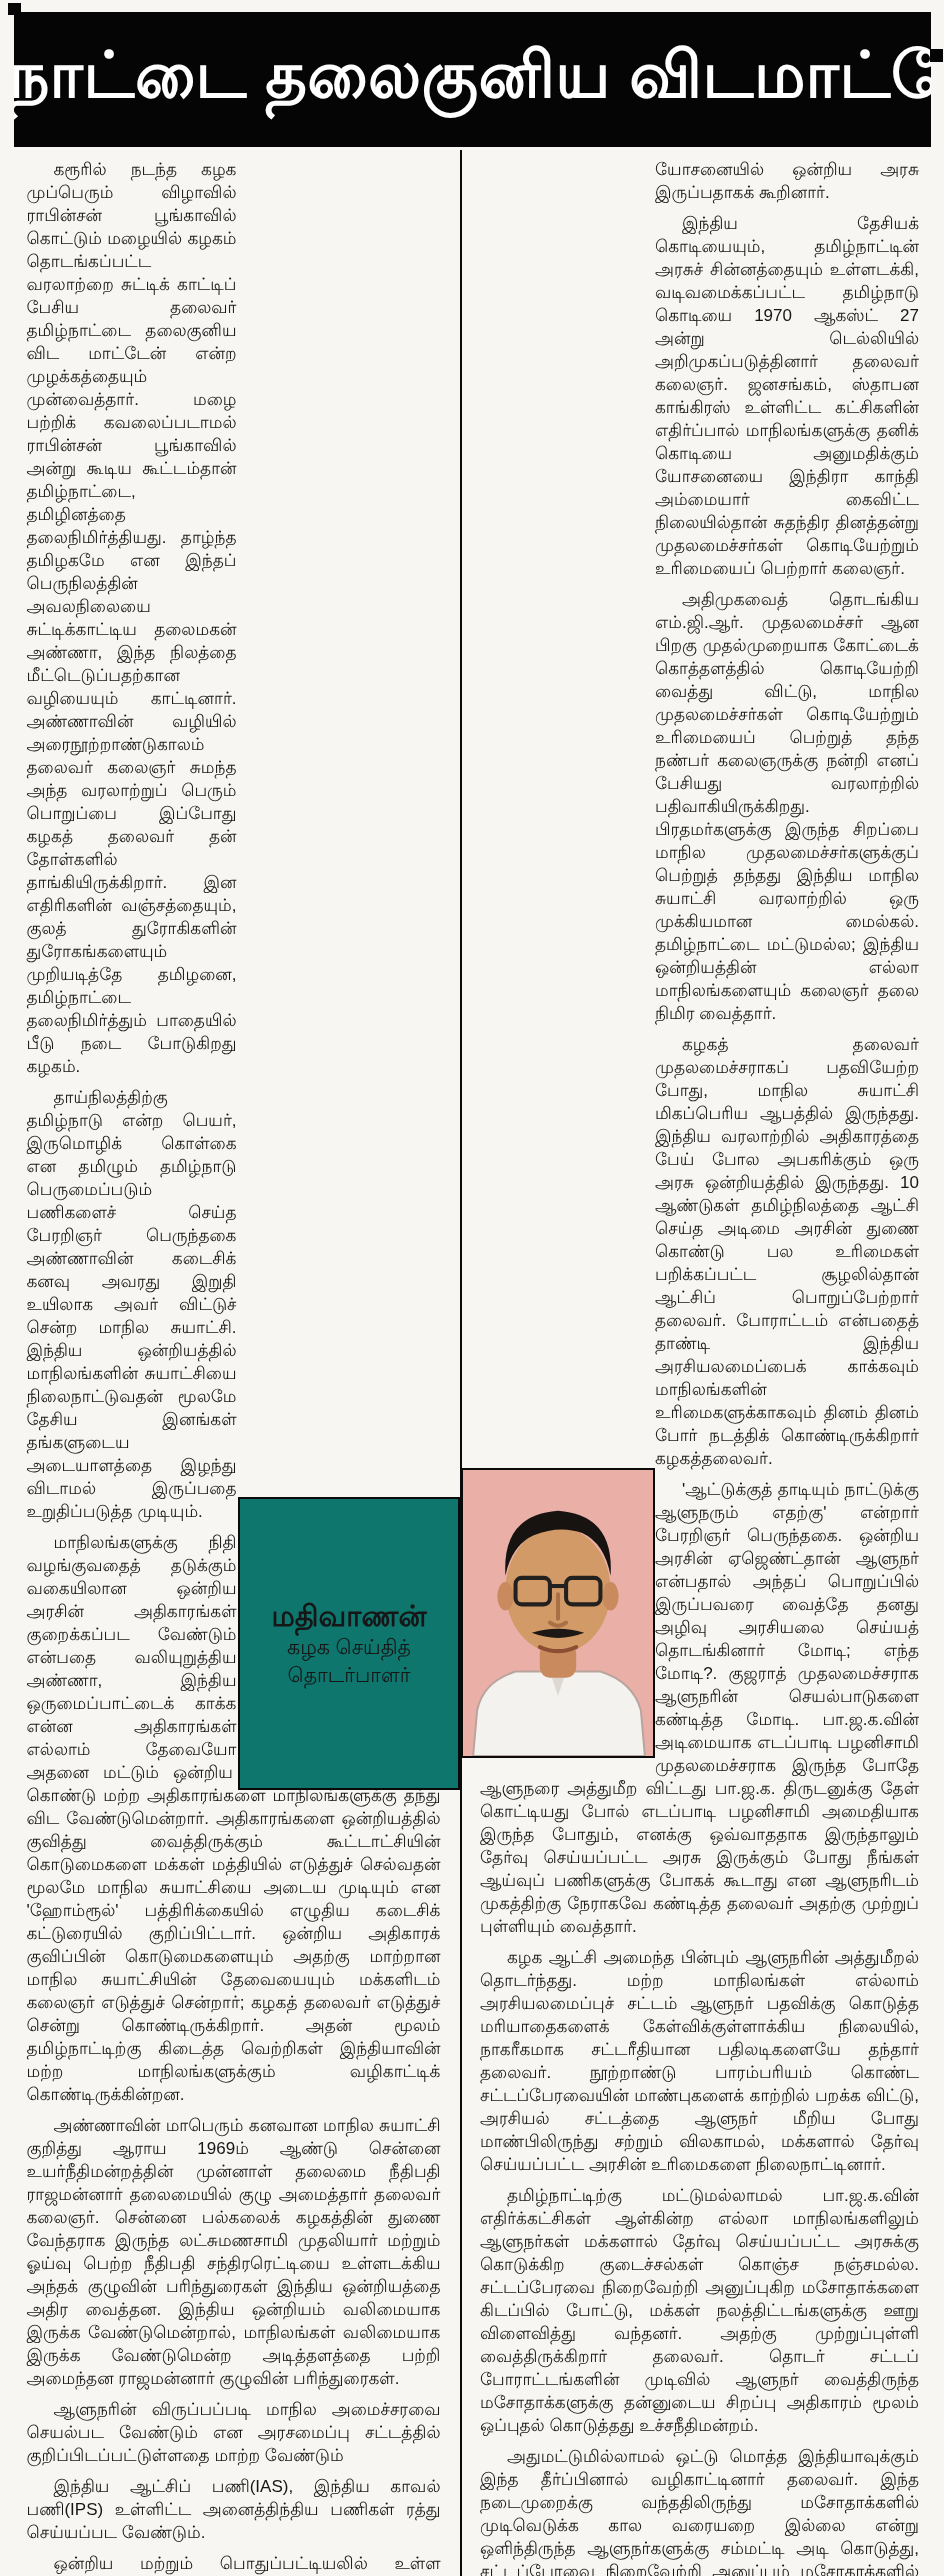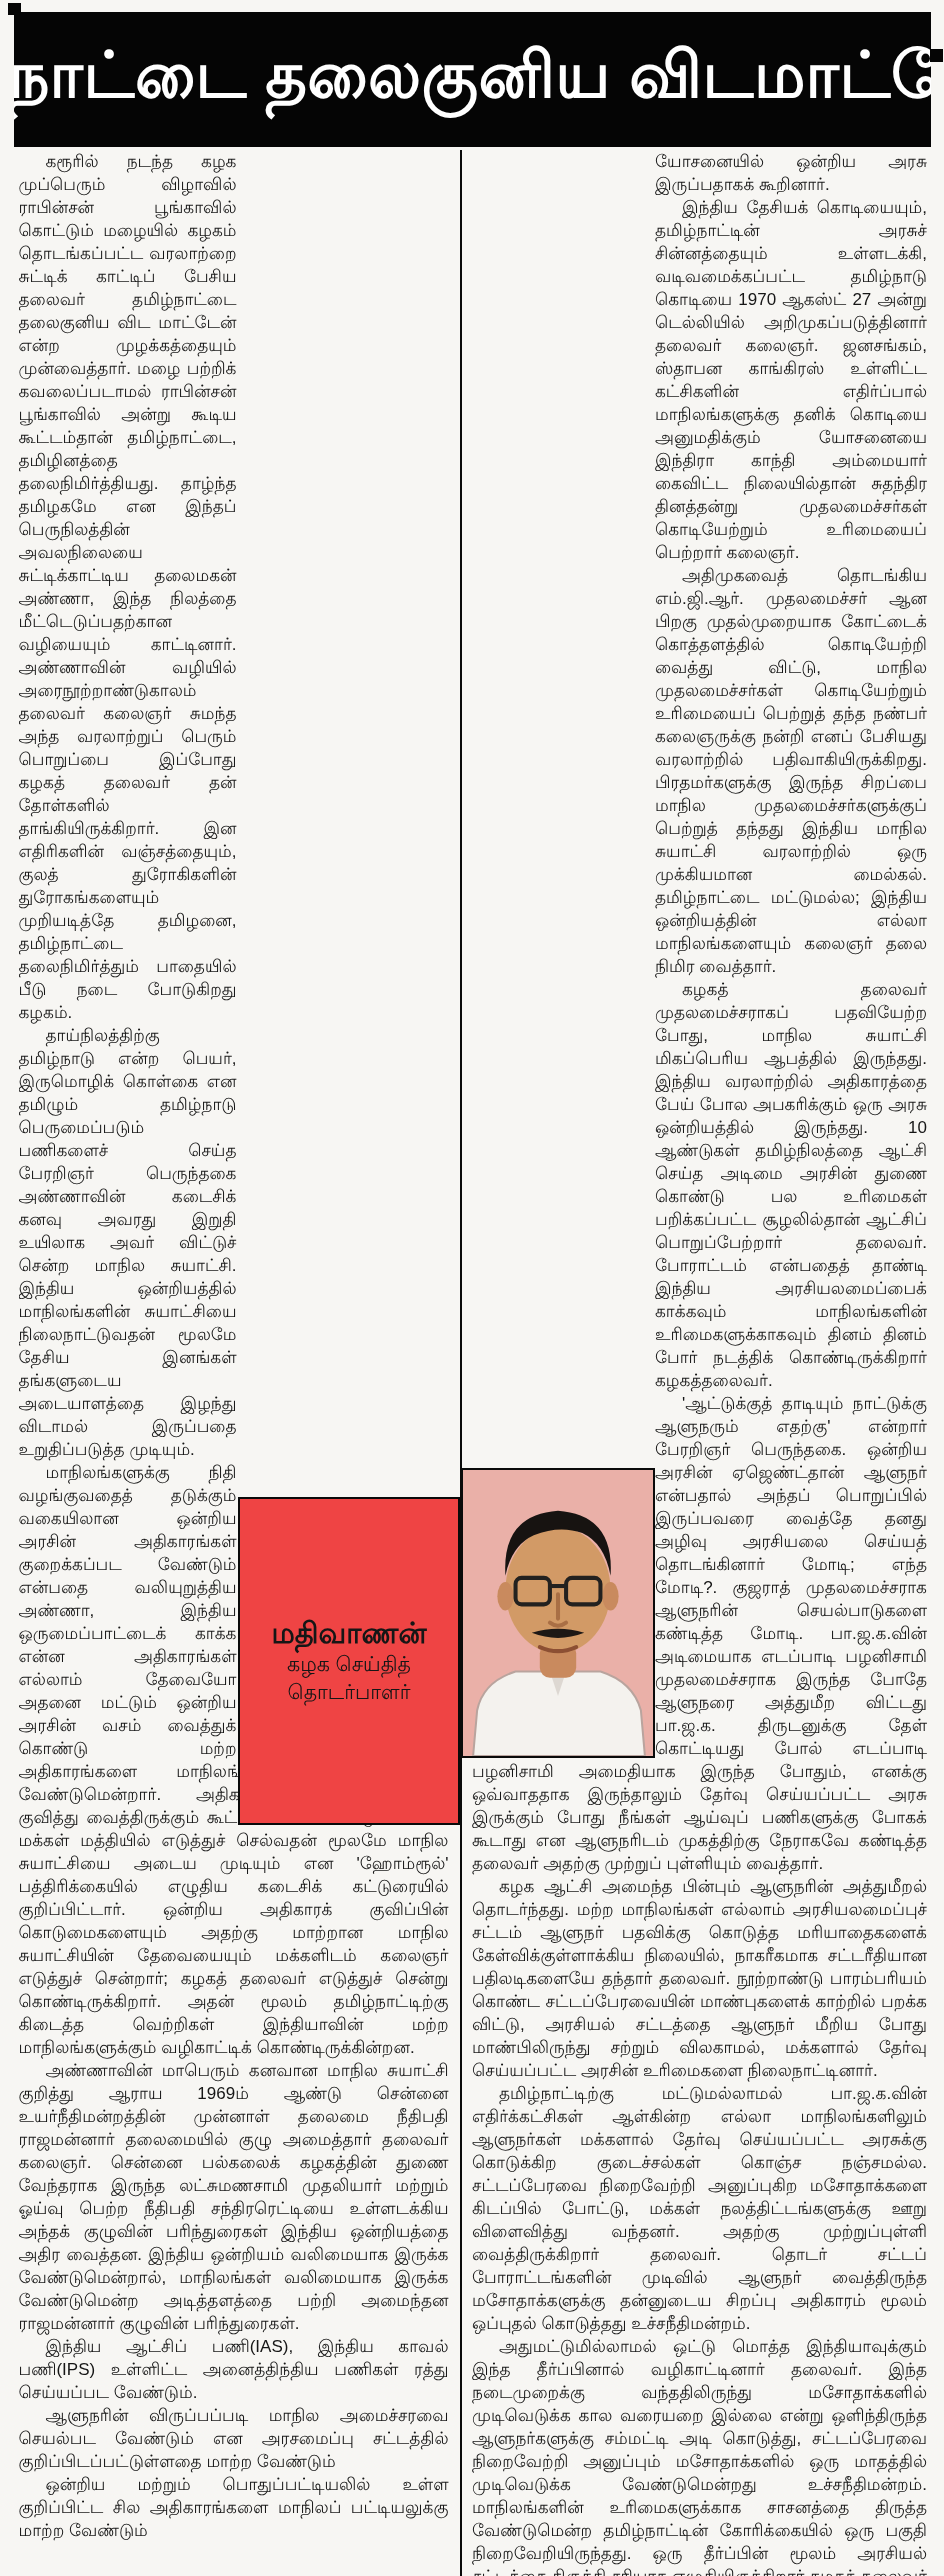--- a/index.html
+++ b/index.html
@@ -9,29 +9,29 @@
   .banner{position:absolute;left:14.4px;top:12.4px;width:917px;height:135px;background:#050505;
           display:flex;align-items:center;justify-content:center;overflow:hidden;}
   .banner h1{margin:0;color:#ffffff;font-size:64px;font-weight:bold;white-space:nowrap;letter-spacing:0.5px;}
   .notch-a{position:absolute;left:8.2px;top:3.1px;width:12.4px;height:12.4px;background:#050505;}
   .notch-b{position:absolute;left:930px;top:49px;width:13.4px;height:13.4px;background:#050505;}
   
   .col{position:absolute;top:150px;height:2778px;overflow:hidden;text-align:justify;
        font-size:17px;line-height:23px;}
   #col1{left:18.5px;width:430px;}
   #col2{left:472px;width:455px;}
-  .col p{margin:0;text-indent:27px;}
+  .col p{margin:8px;text-indent:27px;}
   .col p.cont{text-indent:0;}
   .col h3{margin:2.1px 0 1px 0;font-size:19px;line-height:25px;font-weight:bold;text-indent:15.5px;text-align:left;}
   .divider{position:absolute;left:460px;top:150px;width:2.1px;height:2778px;background:#0a0a0a;}
   
   #col1 .spacer{float:right;width:212px;height:262px;margin-top:1347px;}
   #col2 .spacer{float:left;width:183px;height:290px;margin-top:1319px;}
   
-  .caption-box{position:absolute;left:238px;top:1497px;width:222px;height:328px;background:#ef4444;
+  .caption-box{position:absolute;left:238px;top:1497px;width:222px;height:293px;background:#0f766e;
                border:2.1px solid #0a0a0a;box-sizing:border-box;display:flex;flex-direction:column;
                align-items:center;justify-content:center;z-index:3;}
   .caption-name{font-size:29px;font-weight:bold;line-height:34px;}
   .caption-role{font-size:20.6px;line-height:28px;text-align:left;}
   
   .photo{position:absolute;left:461px;top:1468px;width:194px;height:290px;border:2.1px solid #0a0a0a;
          box-sizing:border-box;background:#eab0a8;z-index:3;}
   .photo svg{display:block;width:100%;height:100%;}
 </style>
 </head>
@@ -46,22 +46,22 @@
   <div class="notch-b"></div>
 
   <div class="divider"></div>
 
   <div id="col1" class="col">
     <div class="spacer"></div>
   <p>கரூரில் நடந்த கழக முப்பெரும் விழாவில் ராபின்சன் பூங்காவில் கொட்டும் மழையில் கழகம் தொடங்கப்பட்ட வரலாற்றை சுட்டிக் காட்டிப் பேசிய தலைவர் தமிழ்நாட்டை தலைகுனிய விட மாட்டேன் என்ற முழக்கத்தையும் முன்வைத்தார். மழை பற்றிக் கவலைப்படாமல் ராபின்சன் பூங்காவில் அன்று கூடிய கூட்டம்தான் தமிழ்நாட்டை, தமிழினத்தை தலைநிமிர்த்தியது. தாழ்ந்த தமிழகமே என இந்தப் பெருநிலத்தின் அவலநிலையை சுட்டிக்காட்டிய தலைமகன் அண்ணா, இந்த நிலத்தை மீட்டெடுப்பதற்கான வழியையும் காட்டினார். அண்ணாவின் வழியில் அரைநூற்றாண்டுகாலம் தலைவர் கலைஞர் சுமந்த அந்த வரலாற்றுப் பெரும் பொறுப்பை இப்போது கழகத் தலைவர் தன் தோள்களில் தாங்கியிருக்கிறார். இன எதிரிகளின் வஞ்சத்தையும், குலத் துரோகிகளின் துரோகங்களையும் முறியடித்தே தமிழனை, தமிழ்நாட்டை தலைநிமிர்த்தும் பாதையில் பீடு நடை போடுகிறது கழகம்.</p>
       <p>தாய்நிலத்திற்கு தமிழ்நாடு என்ற பெயர், இருமொழிக் கொள்கை என தமிழும் தமிழ்நாடு பெருமைப்படும் பணிகளைச் செய்த பேரறிஞர் பெருந்தகை அண்ணாவின் கடைசிக் கனவு அவரது இறுதி உயிலாக அவர் விட்டுச் சென்ற மாநில சுயாட்சி. இந்திய ஒன்றியத்தில் மாநிலங்களின் சுயாட்சியை நிலைநாட்டுவதன் மூலமே தேசிய இனங்கள் தங்களுடைய அடையாளத்தை இழந்து விடாமல் இருப்பதை உறுதிப்படுத்த முடியும்.</p>
       <p>மாநிலங்களுக்கு நிதி வழங்குவதைத் தடுக்கும் வகையிலான ஒன்றிய அரசின் அதிகாரங்கள் குறைக்கப்பட வேண்டும் என்பதை வலியுறுத்திய அண்ணா, இந்திய ஒருமைப்பாட்டைக் காக்க என்ன அதிகாரங்கள் எல்லாம் தேவையோ அதனை மட்டும் ஒன்றிய அரசின் வசம் வைத்துக் கொண்டு மற்ற அதிகாரங்களை மாநிலங்களுக்கு தந்து விட வேண்டுமென்றார். அதிகாரங்களை ஒன்றியத்தில் குவித்து வைத்திருக்கும் கூட்டாட்சியின் கொடுமைகளை மக்கள் மத்தியில் எடுத்துச் செல்வதன் மூலமே மாநில சுயாட்சியை அடைய முடியும் என 'ஹோம்ரூல்' பத்திரிக்கையில் எழுதிய கடைசிக் கட்டுரையில் குறிப்பிட்டார். ஒன்றிய அதிகாரக் குவிப்பின் கொடுமைகளையும் அதற்கு மாற்றான மாநில சுயாட்சியின் தேவையையும் மக்களிடம் கலைஞர் எடுத்துச் சென்றார்; கழகத் தலைவர் எடுத்துச் சென்று கொண்டிருக்கிறார். அதன் மூலம் தமிழ்நாட்டிற்கு கிடைத்த வெற்றிகள் இந்தியாவின் மற்ற மாநிலங்களுக்கும் வழிகாட்டிக் கொண்டிருக்கின்றன.</p>
       <p>அண்ணாவின் மாபெரும் கனவான மாநில சுயாட்சி குறித்து ஆராய 1969ம் ஆண்டு சென்னை உயர்நீதிமன்றத்தின் முன்னாள் தலைமை நீதிபதி ராஜமன்னார் தலைமையில் குழு அமைத்தார் தலைவர் கலைஞர். சென்னை பல்கலைக் கழகத்தின் துணை வேந்தராக இருந்த லட்சுமணசாமி முதலியார் மற்றும் ஓய்வு பெற்ற நீதிபதி சந்திரரெட்டியை உள்ளடக்கிய அந்தக் குழுவின் பரிந்துரைகள் இந்திய ஒன்றியத்தை அதிர வைத்தன. இந்திய ஒன்றியம் வலிமையாக இருக்க வேண்டுமென்றால், மாநிலங்கள் வலிமையாக இருக்க வேண்டுமென்ற அடித்தளத்தை பற்றி அமைந்தன ராஜமன்னார் குழுவின் பரிந்துரைகள்.</p>
+      <p>ஆளுநரின் விருப்பப்படி மாநில அமைச்சரவை செயல்பட வேண்டும் என அரசமைப்பு சட்டத்தில் குறிப்பிடப்பட்டுள்ளதை மாற்ற வேண்டும்</p>
       <p>இந்திய ஆட்சிப் பணி(IAS), இந்திய காவல் பணி(IPS) உள்ளிட்ட அனைத்திந்திய பணிகள் ரத்து செய்யப்பட வேண்டும்.</p>
-      <p>ஆளுநரின் விருப்பப்படி மாநில அமைச்சரவை செயல்பட வேண்டும் என அரசமைப்பு சட்டத்தில் குறிப்பிடப்பட்டுள்ளதை மாற்ற வேண்டும்</p>
       <p>ஒன்றிய மற்றும் பொதுப்பட்டியலில் உள்ள குறிப்பிட்ட சில அதிகாரங்களை மாநிலப் பட்டியலுக்கு மாற்ற வேண்டும்</p>
     </div>
 
   <div id="col2" class="col">
     <div class="spacer"></div>
   <p class="cont">யோசனையில் ஒன்றிய அரசு இருப்பதாகக் கூறினார்.</p>
       <p>இந்திய தேசியக் கொடியையும், தமிழ்நாட்டின் அரசுச் சின்னத்தையும் உள்ளடக்கி, வடிவமைக்கப்பட்ட தமிழ்நாடு கொடியை 1970 ஆகஸ்ட் 27 அன்று டெல்லியில் அறிமுகப்படுத்தினார் தலைவர் கலைஞர். ஜனசங்கம், ஸ்தாபன காங்கிரஸ் உள்ளிட்ட கட்சிகளின் எதிர்ப்பால் மாநிலங்களுக்கு தனிக் கொடியை அனுமதிக்கும் யோசனையை இந்திரா காந்தி அம்மையார் கைவிட்ட நிலையில்தான் சுதந்திர தினத்தன்று முதலமைச்சர்கள் கொடியேற்றும் உரிமையைப் பெற்றார் கலைஞர்.</p>
       <p>அதிமுகவைத் தொடங்கிய எம்.ஜி.ஆர். முதலமைச்சர் ஆன பிறகு முதல்முறையாக கோட்டைக் கொத்தளத்தில் கொடியேற்றி வைத்து விட்டு, மாநில முதலமைச்சர்கள் கொடியேற்றும் உரிமையைப் பெற்றுத் தந்த நண்பர் கலைஞருக்கு நன்றி எனப் பேசியது வரலாற்றில் பதிவாகியிருக்கிறது. பிரதமர்களுக்கு இருந்த சிறப்பை மாநில முதலமைச்சர்களுக்குப் பெற்றுத் தந்தது இந்திய மாநில சுயாட்சி வரலாற்றில் ஒரு முக்கியமான மைல்கல். தமிழ்நாட்டை மட்டுமல்ல; இந்திய ஒன்றியத்தின் எல்லா மாநிலங்களையும் கலைஞர் தலை நிமிர வைத்தார்.</p>
       <p>கழகத் தலைவர் முதலமைச்சராகப் பதவியேற்ற போது, மாநில சுயாட்சி மிகப்பெரிய ஆபத்தில் இருந்தது. இந்திய வரலாற்றில் அதிகாரத்தை பேய் போல அபகரிக்கும் ஒரு அரசு ஒன்றியத்தில் இருந்தது. 10 ஆண்டுகள் தமிழ்நிலத்தை ஆட்சி செய்த அடிமை அரசின் துணை கொண்டு பல உரிமைகள் பறிக்கப்பட்ட சூழலில்தான் ஆட்சிப் பொறுப்பேற்றார் தலைவர். போராட்டம் என்பதைத் தாண்டி இந்திய அரசியலமைப்பைக் காக்கவும் மாநிலங்களின் உரிமைகளுக்காகவும் தினம் தினம் போர் நடத்திக் கொண்டிருக்கிறார் கழகத்தலைவர்.</p>
       <p>'ஆட்டுக்குத் தாடியும் நாட்டுக்கு ஆளுநரும் எதற்கு' என்றார் பேரறிஞர் பெருந்தகை. ஒன்றிய அரசின் ஏஜெண்ட்தான் ஆளுநர் என்பதால் அந்தப் பொறுப்பில் இருப்பவரை வைத்தே தனது அழிவு அரசியலை செய்யத் தொடங்கினார் மோடி; எந்த மோடி?. குஜராத் முதலமைச்சராக ஆளுநரின் செயல்பாடுகளை கண்டித்த மோடி. பா.ஜ.க.வின் அடிமையாக எடப்பாடி பழனிசாமி முதலமைச்சராக இருந்த போதே ஆளுநரை அத்துமீற விட்டது பா.ஜ.க. திருடனுக்கு தேள் கொட்டியது போல் எடப்பாடி பழனிசாமி அமைதியாக இருந்த போதும், எனக்கு ஒவ்வாததாக இருந்தாலும் தேர்வு செய்யப்பட்ட அரசு இருக்கும் போது நீங்கள் ஆய்வுப் பணிகளுக்கு போகக் கூடாது என ஆளுநரிடம் முகத்திற்கு நேராகவே கண்டித்த தலைவர் அதற்கு முற்றுப் புள்ளியும் வைத்தார்.</p>

